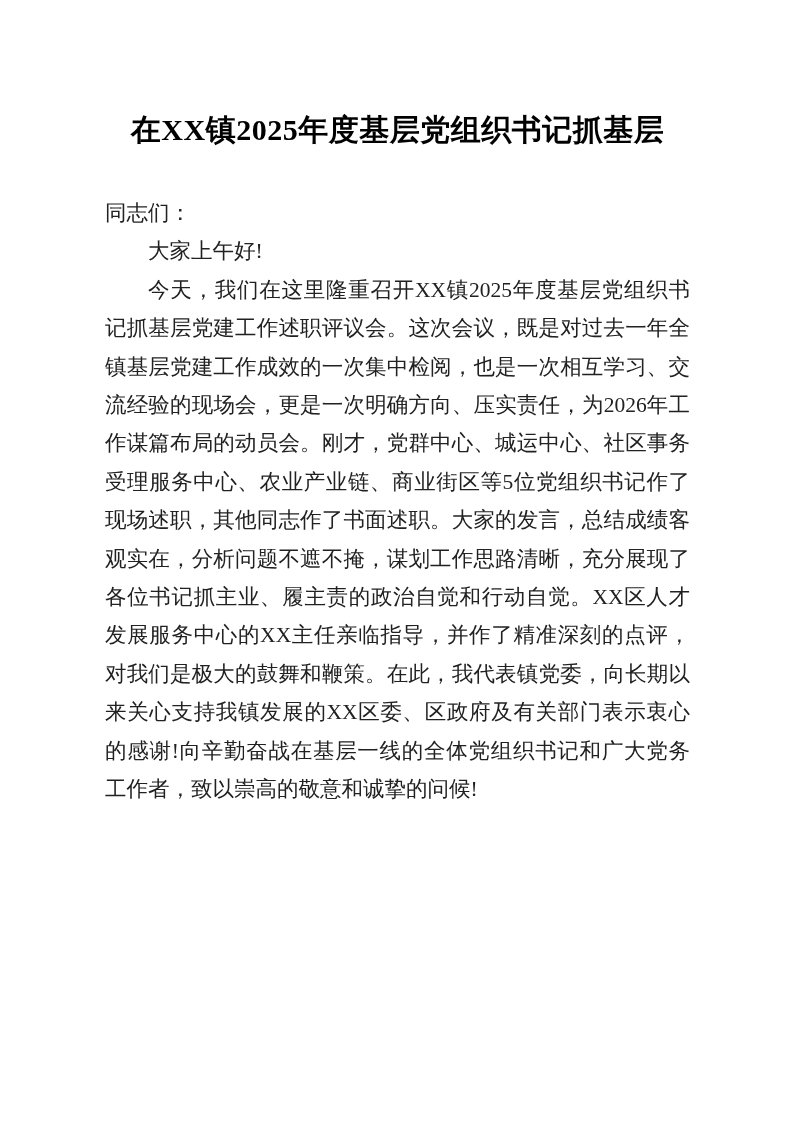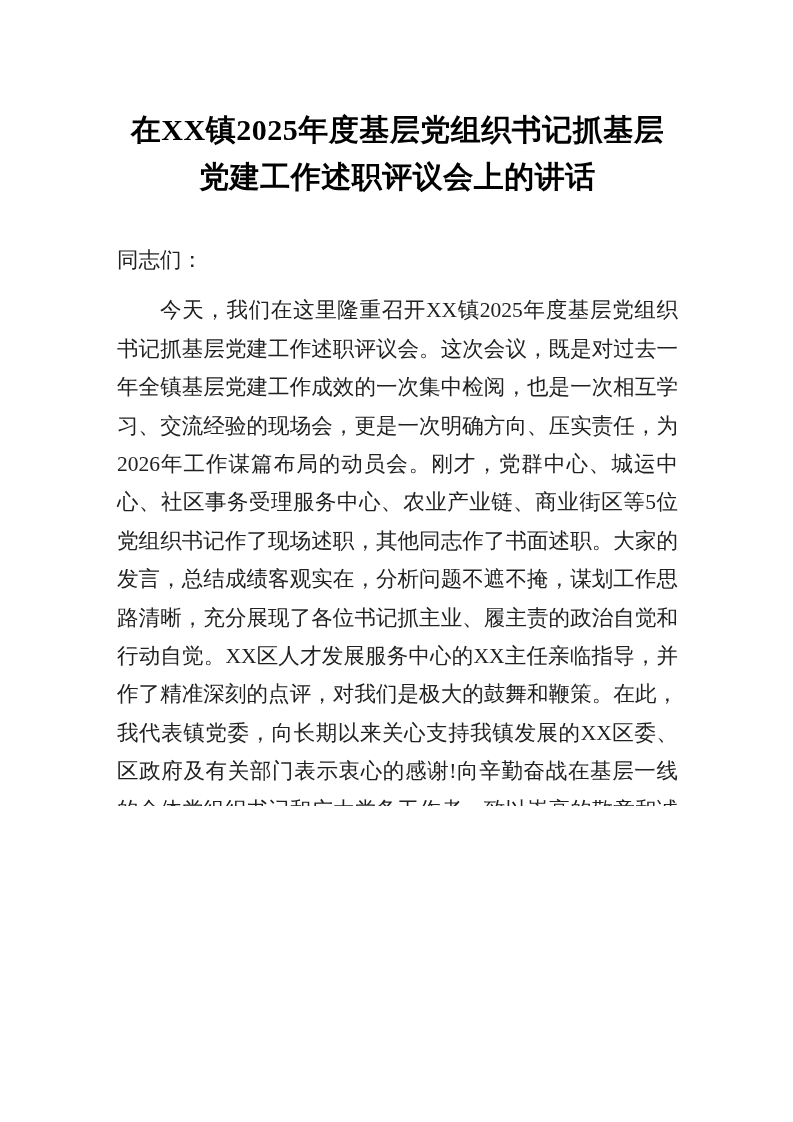--- a/index.html
+++ b/index.html
@@ -30,21 +30,21 @@
     letter-spacing: 0.5px;
   }
   .title-line { display: block; }
   .doc-body {
     margin-top: 41px;
     font-size: 21.5px;
     line-height: 38.4px;
     text-align: justify;
   }
   .doc-body p {
-    margin: 12px;
+    margin: 0;
     padding: 0;
   }
   .indent { text-indent: 2em; }
   .footer {
     position: absolute;
     left: 0;
     right: 0;
     top: 1033px;
     text-align: center;
     font-size: 14.5px;
@@ -62,25 +62,25 @@
   }
 </style>
 </head>
 <body>
 
 <div class="page">
   <div class="content">
 
     <h1 class="doc-title">
       <span class="title-line">在XX镇2025年度基层党组织书记抓基层</span>
-      <span class="title-line">党建工作述职评议会上的讲话</span>
     </h1>
 
     <div class="doc-body">
       <p>同志们：</p>
+      <p class="indent">大家上午好!</p>
       <p class="indent">今天，我们在这里隆重召开XX镇2025年度基层党组织书记抓基层党建工作述职评议会。这次会议，既是对过去一年全镇基层党建工作成效的一次集中检阅，也是一次相互学习、交流经验的现场会，更是一次明确方向、压实责任，为2026年工作谋篇布局的动员会。刚才，党群中心、城运中心、社区事务受理服务中心、农业产业链、商业街区等5位党组织书记作了现场述职，其他同志作了书面述职。大家的发言，总结成绩客观实在，分析问题不遮不掩，谋划工作思路清晰，充分展现了各位书记抓主业、履主责的政治自觉和行动自觉。XX区人才发展服务中心的XX主任亲临指导，并作了精准深刻的点评，对我们是极大的鼓舞和鞭策。在此，我代表镇党委，向长期以来关心支持我镇发展的XX区委、区政府及有关部门表示衷心的感谢!向辛勤奋战在基层一线的全体党组织书记和广大党务工作者，致以崇高的敬意和诚挚的问候!</p>
     </div>
 
   </div>
 
   <div class="footer">
     <span class="dash">—</span><span class="num">1</span><span class="dash">—</span>
   </div>
 </div>
 

